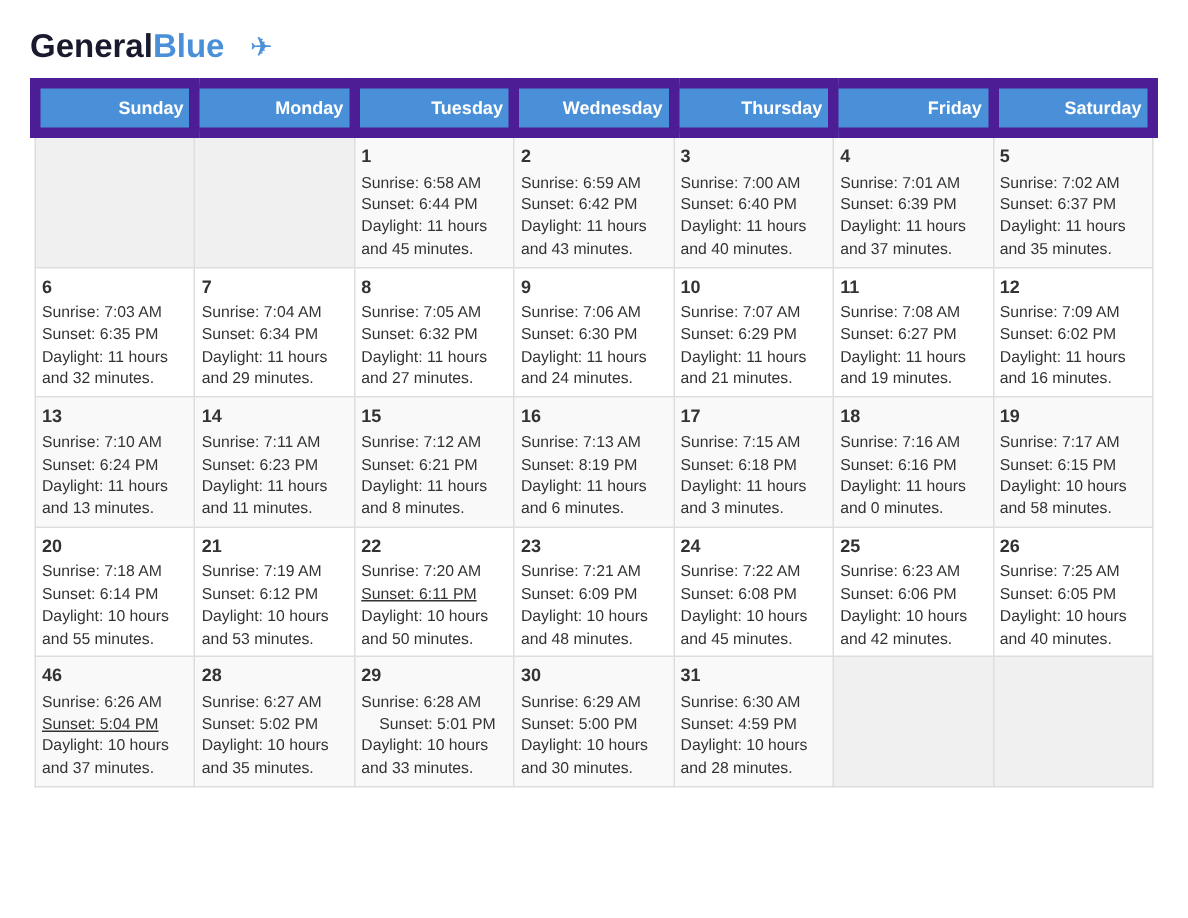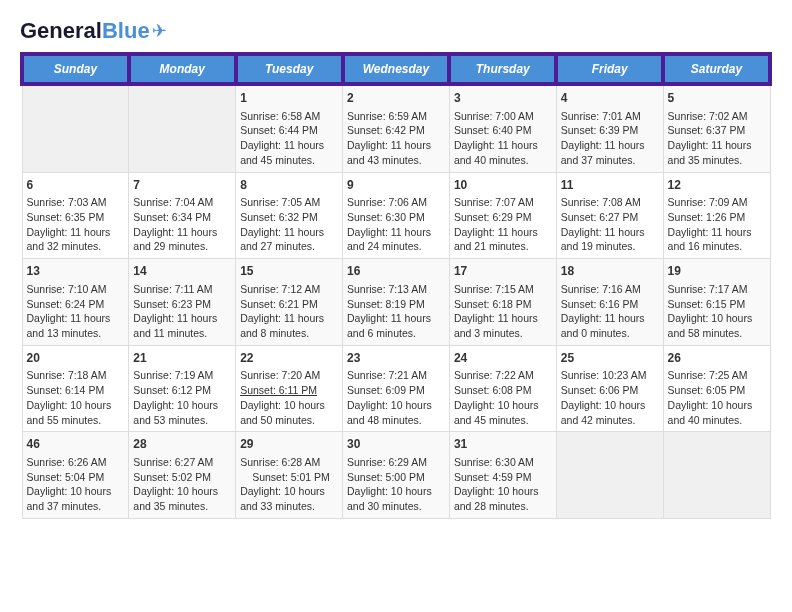--- a/index.html
+++ b/index.html
@@ -28,25 +28,24 @@
       width: 100%;
       border-collapse: collapse;
       font-size: 11px;
     }
     thead tr {
       background-color: #4a90d9;
       color: white;
     }
     thead th {
       padding: 6px 4px;
-      text-align: center;
+      text-align: right;
       font-size: 12px;
       font-weight: bold;
-      border: 4px solid #4c1d95;
-      font-style: italic;
+      border: 7px solid #4c1d95;
     }
     tbody tr {
       border-bottom: 1px solid #ddd;
     }
     tbody td {
       padding: 4px;
       vertical-align: top;
       border: 1px solid #ddd;
       height: 80px;
       width: 14.28%;
@@ -68,21 +67,21 @@
     }
     .empty-cell {
       background-color: #f0f0f0;
     }
   </style>
 </head>
 <body>
 
 <div class="header">
   <div class="logo">
-    <div style="display:flex; align-items:center; gap:0;">
+    <div style="display:flex; align-items:center; gap:15px;">
       <span style="font-size:22px; font-weight:bold; color:#1a1a2e; line-height:1;">
         <span style="color:#1a1a2e;">General</span><span style="color:#4a90d9;">Blue</span>
       </span>
       <span style="color:#4a90d9; font-size:18px; margin-left:2px;">✈</span>
     </div>
   </div>
   <div class="title-section">
     <div style="font-size:36px; font-weight:bold; color:#333;"></div>
     <div style="font-size:16px; color:#555;"></div>
   </div>
@@ -168,21 +167,21 @@
         </td>
         <td>
           <span class="day-num">11</span>
           <span style="display: block;">Sunrise: 7:08 AM</span>
           <span style="display: block;">Sunset: 6:27 PM</span>
           <span style="display: block;">Daylight: 11 hours and 19 minutes.</span>
         </td>
         <td>
           <span class="day-num">12</span>
           <span style="display: block;">Sunrise: 7:09 AM</span>
-          <span style="display: block;">Sunset: 1:26 PM</span>
+          <span style="display: block;">Sunset: 6:02 PM</span>
           <span style="display: block;">Daylight: 11 hours and 16 minutes.</span>
         </td>
       </tr>
       <tr>
         <td>
           <span class="day-num">13</span>
           <span style="display: block;">Sunrise: 7:10 AM</span>
           <span style="display: block;">Sunset: 6:24 PM</span>
           <span style="display: block;">Daylight: 11 hours and 13 minutes.</span>
         </td>
@@ -249,36 +248,36 @@
           <span style="display: block;">Daylight: 10 hours and 48 minutes.</span>
         </td>
         <td>
           <span class="day-num">24</span>
           <span style="display: block;">Sunrise: 7:22 AM</span>
           <span style="display: block;">Sunset: 6:08 PM</span>
           <span style="display: block;">Daylight: 10 hours and 45 minutes.</span>
         </td>
         <td>
           <span class="day-num">25</span>
-          <span style="display: block;">Sunrise: 10:23 AM</span>
+          <span style="display: block;">Sunrise: 6:23 AM</span>
           <span style="display: block;">Sunset: 6:06 PM</span>
           <span style="display: block;">Daylight: 10 hours and 42 minutes.</span>
         </td>
         <td>
           <span class="day-num">26</span>
           <span style="display: block;">Sunrise: 7:25 AM</span>
           <span style="display: block;">Sunset: 6:05 PM</span>
           <span style="display: block;">Daylight: 10 hours and 40 minutes.</span>
         </td>
       </tr>
       <tr>
         <td>
           <span class="day-num">46</span>
           <span style="display: block;">Sunrise: 6:26 AM</span>
-          <span style="display: block;">Sunset: 5:04 PM</span>
+          <span style="display: block; text-decoration: underline;">Sunset: 5:04 PM</span>
           <span style="display: block;">Daylight: 10 hours and 37 minutes.</span>
         </td>
         <td>
           <span class="day-num">28</span>
           <span style="display: block;">Sunrise: 6:27 AM</span>
           <span style="display: block;">Sunset: 5:02 PM</span>
           <span style="display: block;">Daylight: 10 hours and 35 minutes.</span>
         </td>
         <td>
           <span class="day-num">29</span>

